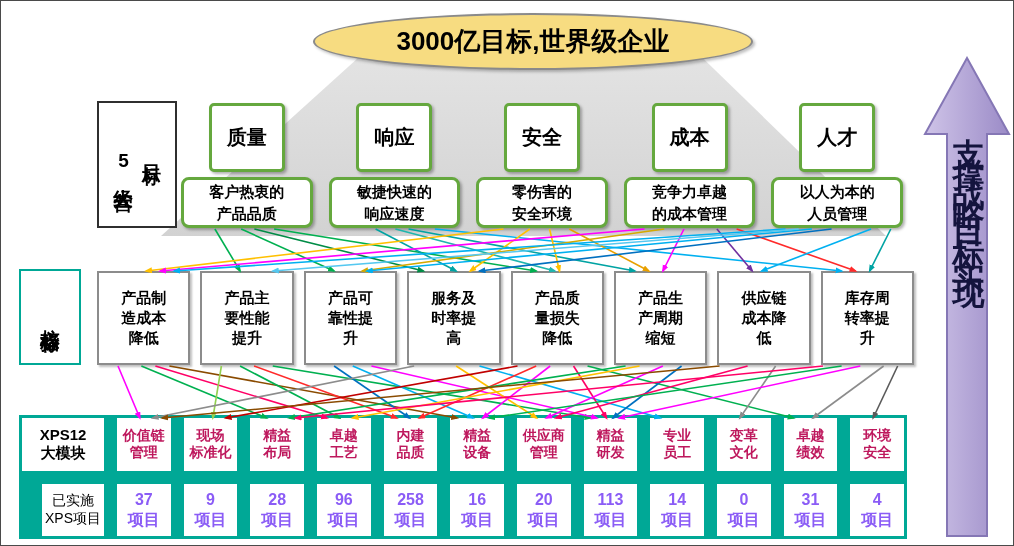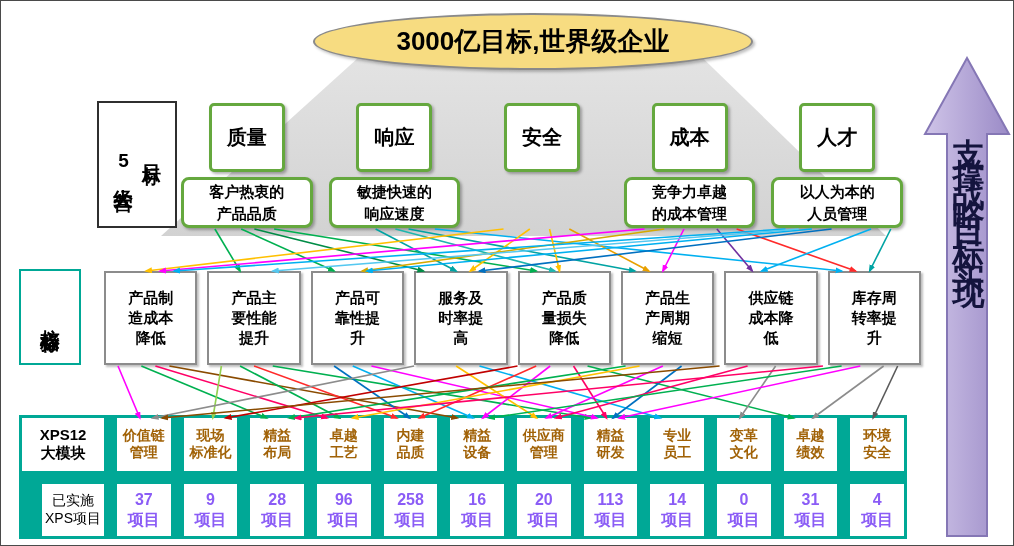--- a/index.html
+++ b/index.html
@@ -52,42 +52,42 @@
     box-shadow:2px 2px 3px rgba(0,0,0,.3);margin-bottom:5px;white-space:nowrap;
   }
   .goal-desc{
     width:100%;flex:1;background:#fff;border:3px solid #65a83e;border-radius:8px;
     box-sizing:border-box;display:flex;align-items:center;justify-content:center;
     font-size:15px;font-weight:bold;text-align:center;white-space:pre-line;
     line-height:1.45;box-shadow:2px 2px 3px rgba(0,0,0,.3);
   }
   
   .ind-row{
-    position:absolute;left:103px;top:270px;width:817px;height:94px;z-index:3;
+    position:absolute;left:96px;top:270px;width:817px;height:94px;z-index:3;
     display:flex;gap:10px;
   }
   .ind-box{
     flex:1;background:#fff;border:2px solid #8c8c8c;box-sizing:border-box;
     display:flex;align-items:center;justify-content:center;text-align:center;
     font-size:15px;font-weight:bold;white-space:pre-line;line-height:1.35;
     box-shadow:2px 2px 2px rgba(0,0,0,.25);
   }
   
   .modules-table{
     position:absolute;left:18px;top:414px;width:888px;height:124px;z-index:3;
     display:grid;grid-template-columns:82px repeat(12,1fr);grid-template-rows:1fr 1fr;
     gap:13px;background:#00a896;border:3px solid #00a896;box-sizing:border-box;
   }
   .mt-cell{
     background:#fff;display:flex;flex-direction:column;align-items:center;
     justify-content:center;text-align:center;white-space:pre-line;line-height:1.25;
   }
   .mt-label1{font-size:15px;font-weight:bold;color:#000;}
   .mt-label2{font-size:14px;color:#000;margin-left:20px;}
-  .mt-mod{font-size:14px;font-weight:bold;color:#a16207;}
+  .mt-mod{font-size:14px;font-weight:bold;color:#be185d;}
   .mt-count{font-weight:bold;color:#8b5cf6;}
   .mt-count .num{font-size:16px;}
   .mt-count .unit{font-size:16px;}
   
   .side-arrow{position:absolute;left:922px;top:55px;width:88px;height:483px;z-index:2;}
   .side-arrow-text{
     position:absolute;left:946px;top:112px;height:420px;z-index:4;
     writing-mode:vertical-rl;text-orientation:upright;
     font-size:32px;font-weight:bold;letter-spacing:20px;color:#14143e;
   }
@@ -116,20 +116,22 @@
       <div class="goal-desc">客户热衷的
 产品品质</div>
     </div>
     <div class="goal">
       <div class="goal-head">响应</div>
       <div class="goal-desc">敏捷快速的
 响应速度</div>
     </div>
     <div class="goal">
       <div class="goal-head">安全</div>
+      <div class="goal-desc">零伤害的
+安全环境</div>
     </div>
     <div class="goal">
       <div class="goal-head">成本</div>
       <div class="goal-desc">竞争力卓越
 的成本管理</div>
     </div>
     <div class="goal">
       <div class="goal-head">人才</div>
       <div class="goal-desc">以人为本的
 人员管理</div>

